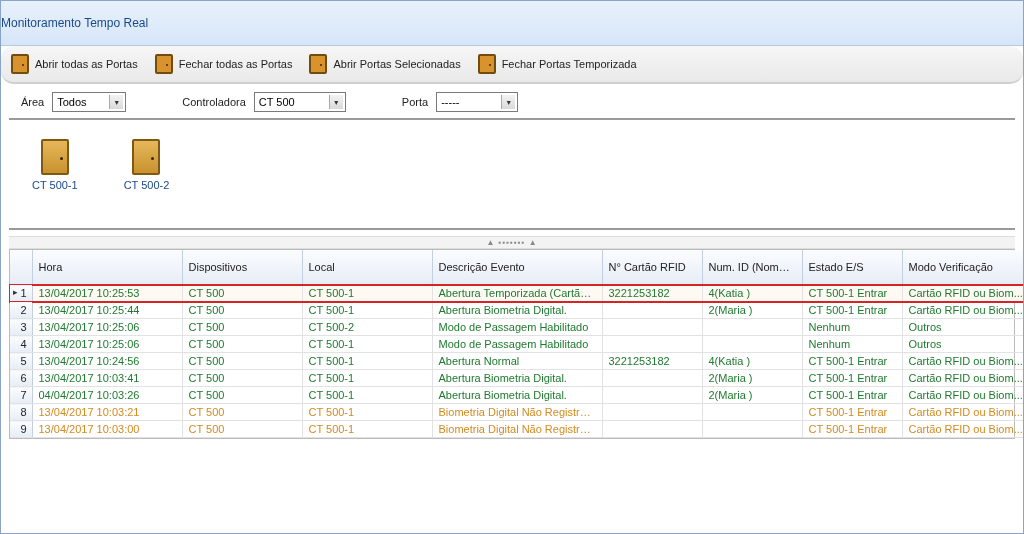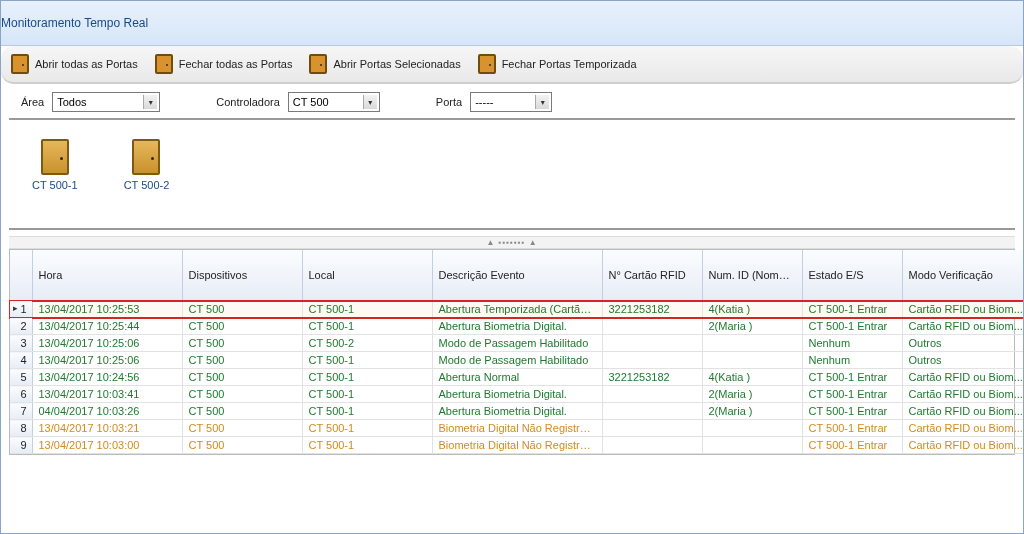--- a/index.html
+++ b/index.html
@@ -151,21 +151,21 @@
   table{
     width:100%;
     border-collapse:collapse;
     table-layout:fixed;
   }
   thead th{
     background:linear-gradient(#fafcff,#e7edf6);
     border-right:1px solid #c3cee0;
     border-bottom:1px solid #9fb0cc;
     text-align:left;
-    padding:19px 6px;
+    padding:11px 6px;
     font-weight:normal;
     color:#222;
     font-size:11px;
     white-space:nowrap;
     overflow:hidden;
     text-overflow:ellipsis;
   }
   thead th.idx{ width:22px; text-align:right; padding-right:4px;}
   tbody td{
     border-right:1px solid #e2e2e2;
@@ -219,21 +219,21 @@
     <span>Abrir Portas Selecionadas</span>
   </div>
   <div class="tbtn">
     <span class="door-icon"></span>
     <span>Fechar Portas Temporizada</span>
   </div>
 </div>
 
 <div class="filter-bar">
   <label>Área</label>
-  <div class="combo" style="width:108px">
+  <div class="combo" style="width:74px">
     <span>Todos</span>
     <span class="arrow">▾</span>
   </div>
   <span class="gap40"></span>
   <label>Controladora</label>
   <div class="combo" style="width:92px">
     <span>CT 500</span>
     <span class="arrow">▾</span>
   </div>
   <span class="gap40"></span>

